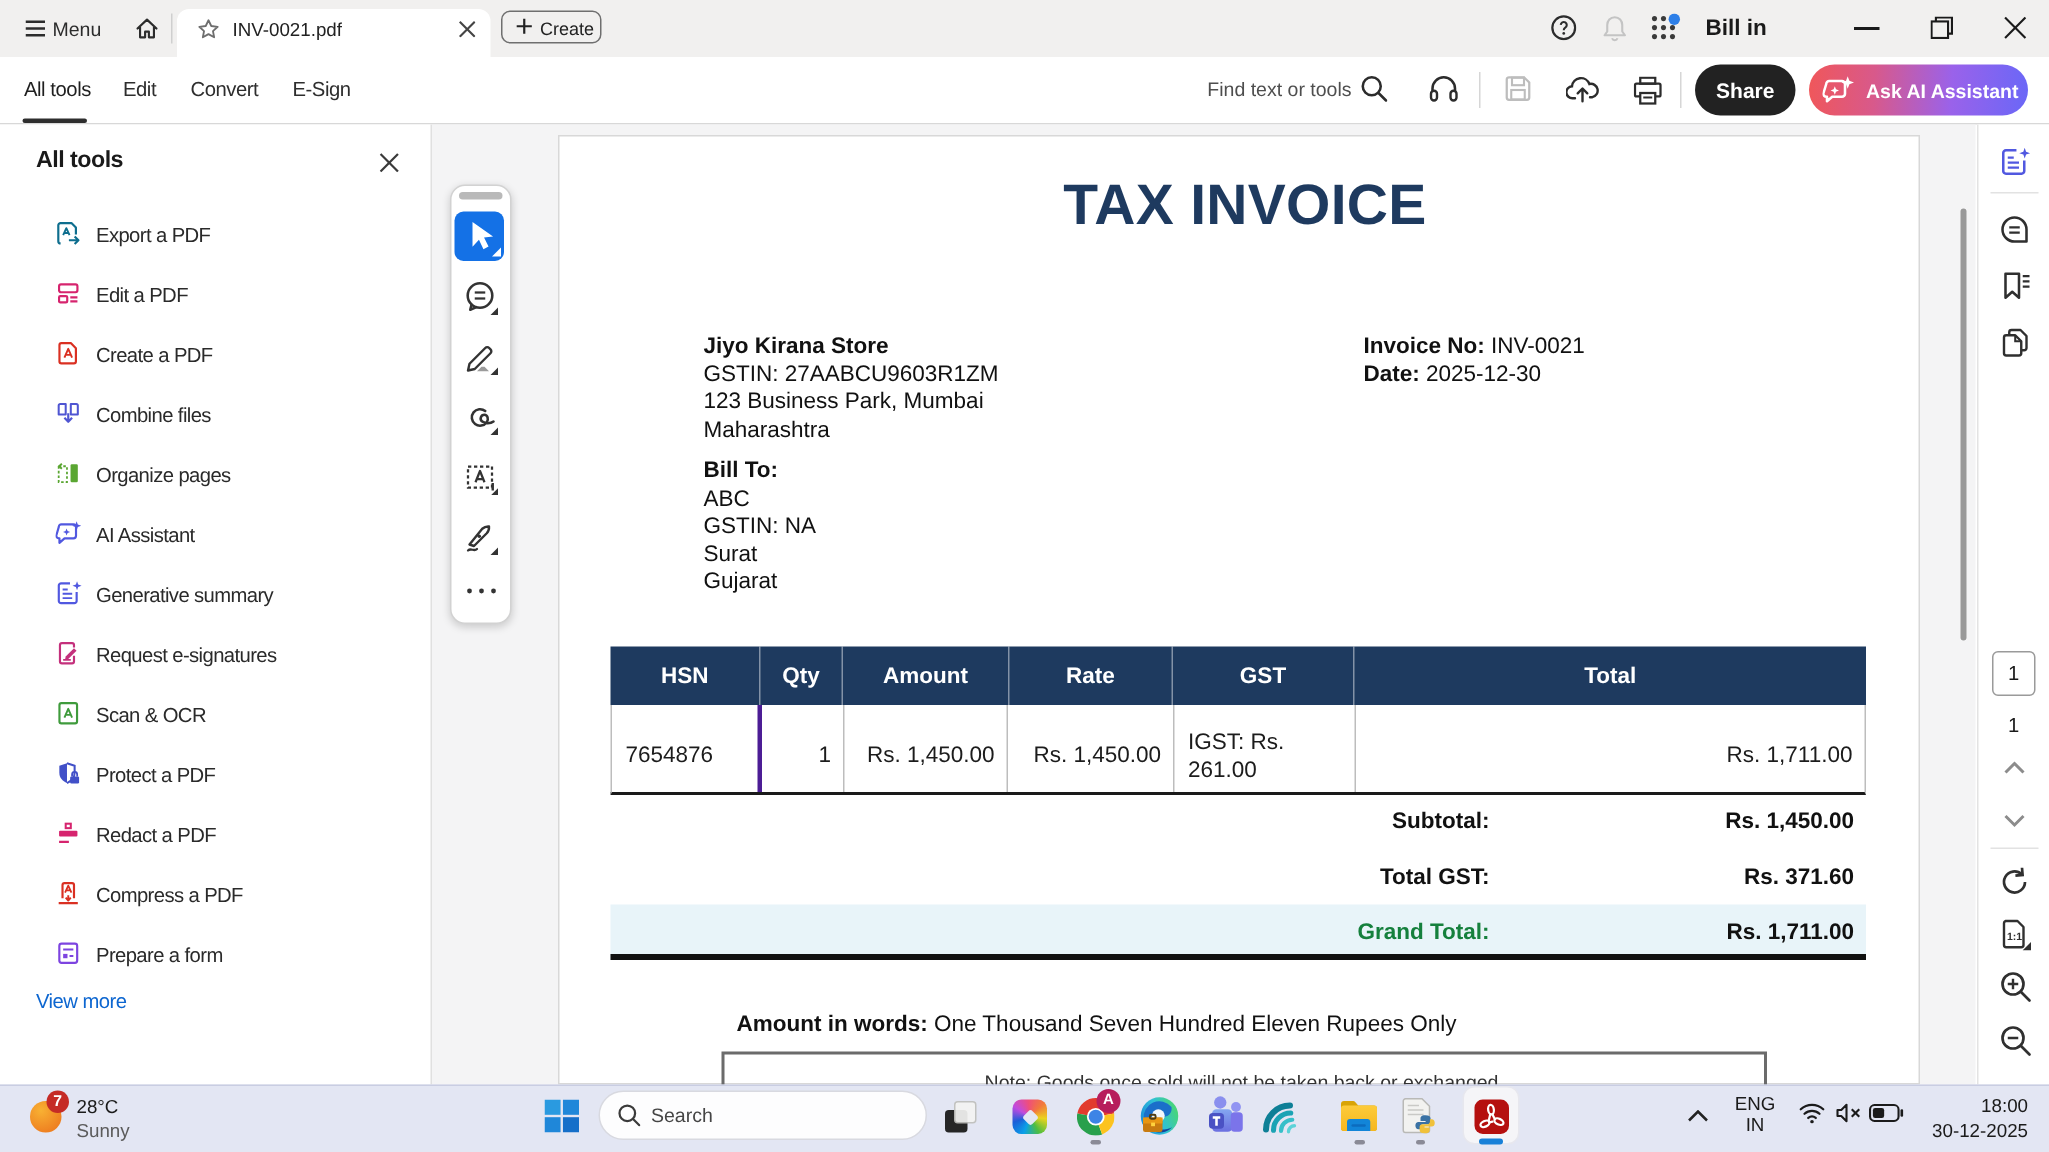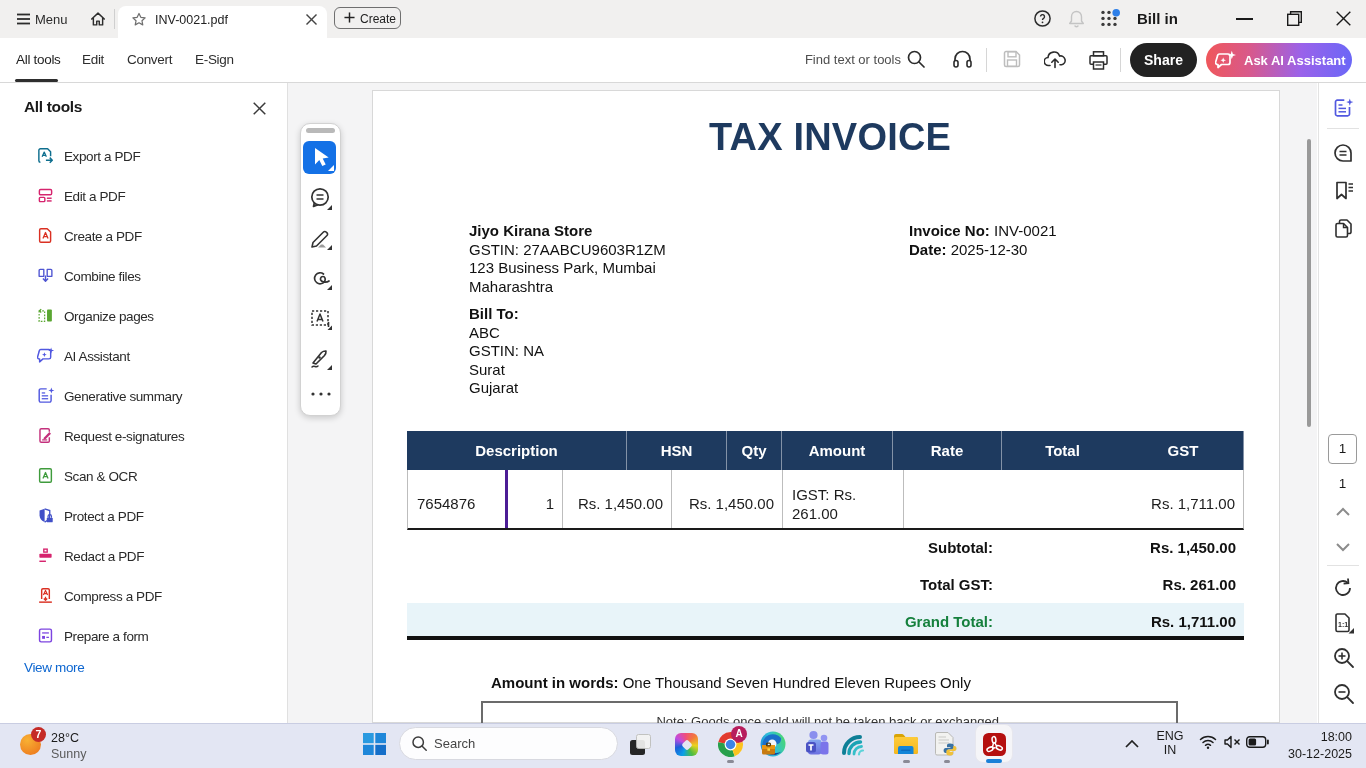--- a/index.html
+++ b/index.html
@@ -375,41 +375,40 @@
   GSTIN: NA<br>
   Surat<br>
   Gujarat
 </div>
 <div class="abs" style="left:909px;top:222px;font-size:15px;line-height:18.6px;color:#111;">
   <b>Invoice No:</b> INV-0021<br>
   <b>Date:</b> 2025-12-30
 </div>
 
 <div class="abs" id="tblhead" style="left:407px;top:431px;width:837px;height:39px;background:#1e3a5f;display:flex;color:#fff;font-size:15px;font-weight:bold;">
-  <div style="width:220px;border-right:1px solid rgba(255,255,255,0.45);display:flex;align-items:center;justify-content:center;">Description</div>
   <div style="width:100px;border-right:1px solid rgba(255,255,255,0.45);display:flex;align-items:center;justify-content:center;">HSN</div>
   <div style="width:55px;border-right:1px solid rgba(255,255,255,0.45);display:flex;align-items:center;justify-content:center;">Qty</div>
   <div style="width:111px;border-right:1px solid rgba(255,255,255,0.45);display:flex;align-items:center;justify-content:center;">Amount</div>
   <div style="width:109px;border-right:1px solid rgba(255,255,255,0.45);display:flex;align-items:center;justify-content:center;">Rate</div>
+  <div style="width:121px;border-right:1px solid rgba(255,255,255,0.45);display:flex;align-items:center;justify-content:center;">GST</div>
   <div style="flex:1;display:flex;align-items:center;justify-content:center;">Total</div>
-  <div style="width:121px;border-right:1px solid rgba(255,255,255,0.45);display:flex;align-items:center;justify-content:center;">GST</div>
 </div>
 <div class="abs" id="tblrow" style="left:407px;top:470px;width:837px;height:60px;border-bottom:2px solid #1a1a1a;border-left:1px solid #bdbdbd;border-right:1px solid #bdbdbd;display:flex;font-size:15px;color:#1c1c1c;">
   <div style="width:100px;border-right:3px solid #4c1d95;display:flex;align-items:center;padding-top:9px;padding-left:9px;">7654876</div>
   <div style="width:55px;border-right:1px solid #bdbdbd;display:flex;align-items:center;padding-top:9px;justify-content:flex-end;padding-right:8px;">1</div>
   <div style="width:109px;border-right:1px solid #bdbdbd;display:flex;align-items:center;padding-top:9px;justify-content:flex-end;padding-right:8px;">Rs. 1,450.00</div>
   <div style="width:111px;border-right:1px solid #bdbdbd;display:flex;align-items:center;padding-top:9px;justify-content:flex-end;padding-right:8px;">Rs. 1,450.00</div>
   <div style="width:121px;border-right:1px solid #bdbdbd;display:flex;align-items:center;padding-top:9px;padding-left:9px;line-height:19px;">IGST: Rs. 261.00</div>
   <div style="flex:1;display:flex;align-items:center;padding-top:9px;justify-content:flex-end;padding-right:8px;">Rs. 1,711.00</div>
 </div>
 
 <div class="abs" style="left:700px;top:539px;width:293px;text-align:right;font-size:15px;font-weight:bold;color:#111;">Subtotal:</div>
 <div class="abs" style="left:1000px;top:539px;width:236px;text-align:right;font-size:15px;font-weight:bold;color:#111;">Rs. 1,450.00</div>
 <div class="abs" style="left:700px;top:576px;width:293px;text-align:right;font-size:15px;font-weight:bold;color:#111;">Total GST:</div>
-<div class="abs" style="left:1000px;top:576px;width:236px;text-align:right;font-size:15px;font-weight:bold;color:#111;">Rs. 261.00</div>
+<div class="abs" style="left:1000px;top:576px;width:236px;text-align:right;font-size:15px;font-weight:bold;color:#111;">Rs. 371.60</div>
 <div class="abs" style="left:407px;top:603px;width:837px;height:37px;background:#e8f4f9;border-bottom:4px solid #111;"></div>
 <div class="abs" style="left:700px;top:613px;width:293px;text-align:right;font-size:15px;font-weight:bold;color:#15803d;">Grand Total:</div>
 <div class="abs" style="left:1000px;top:613px;width:236px;text-align:right;font-size:15px;font-weight:bold;color:#111;">Rs. 1,711.00</div>
 
 <div class="abs" style="left:491px;top:674px;font-size:15px;color:#111;"><b>Amount in words:</b> One Thousand Seven Hundred Eleven Rupees Only</div>
 
 <div class="abs" style="left:481px;top:701px;width:697px;height:50px;border:2px solid #6b6b6b;text-align:center;padding-top:11px;font-size:13px;color:#333;">Note: Goods once sold will not be taken back or exchanged.</div>
 
 <div class="abs" id="taskbar" style="left:0;top:723px;width:1366px;height:45px;background:#e3e6f3;border-top:1px solid #c9cde2;"></div>
 <div id="taskbaricons">

